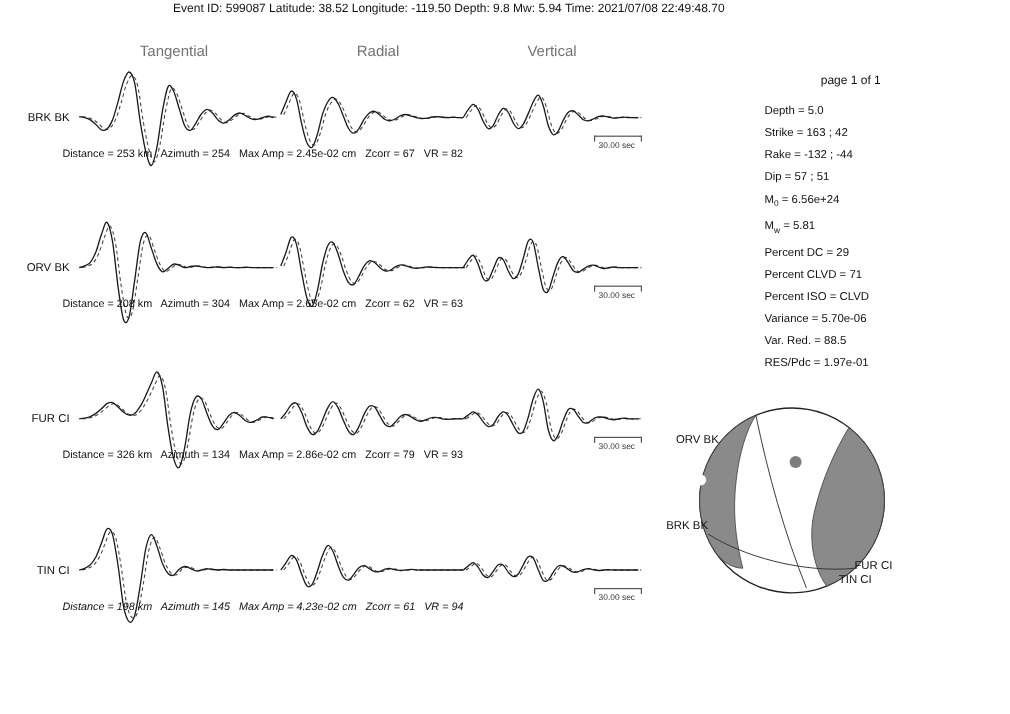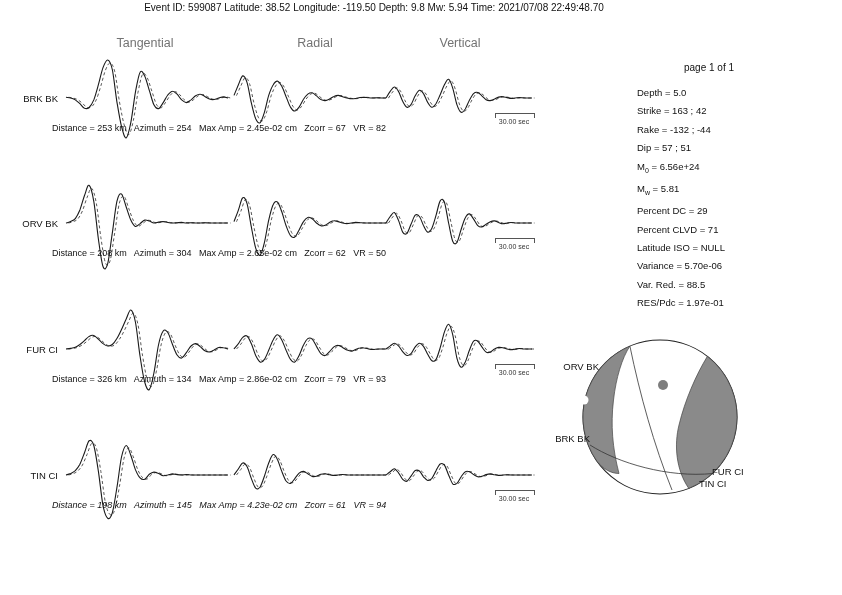--- a/index.html
+++ b/index.html
@@ -104,21 +104,21 @@
       <svg class="wave-svg" width="158" height="130" style="left: 232px; top: 168px;">
         <path d="M4.5,53.7C5.2,52.0 7.4,47.1 8.8,43.4C10.3,39.8 11.7,32.9 13.2,31.8C14.6,30.7 16.1,32.5 17.5,37.0C19.0,41.5 20.4,52.0 21.9,58.9C23.3,65.7 24.8,73.9 26.2,78.2C27.7,82.5 29.1,85.5 30.6,84.6C32.0,83.8 33.5,78.4 34.9,73.0C36.3,67.7 37.8,58.2 39.2,52.4C40.7,46.6 42.1,41.0 43.6,38.3C45.0,35.5 46.5,34.6 47.9,35.7C49.4,36.8 50.8,41.0 52.3,44.7C53.7,48.3 55.2,53.9 56.6,57.6C58.1,61.2 59.5,64.9 61.0,66.6C62.4,68.3 63.9,68.7 65.3,67.9C66.7,67.0 68.2,63.8 69.6,61.4C71.1,59.1 72.5,55.6 74.0,53.7C75.4,51.8 76.9,50.3 78.3,49.8C79.8,49.4 81.2,50.3 82.7,51.1C84.1,52.0 85.6,53.9 87.0,55.0C88.5,56.1 89.9,57.2 91.4,57.6C92.8,57.9 94.3,57.6 95.7,57.1C97.1,56.5 98.6,55.2 100.0,54.5C101.5,53.8 102.9,53.1 104.4,52.9C105.8,52.8 107.3,53.4 108.7,53.7C110.2,54.1 111.6,54.7 113.1,55.0C114.5,55.3 116.0,55.5 117.4,55.5C118.9,55.5 120.3,55.2 121.8,55.0C123.2,54.8 124.7,54.5 126.1,54.5C127.5,54.4 129.0,54.7 130.4,54.7C131.9,54.8 133.3,55.0 134.8,55.0C136.2,55.0 137.7,55.0 139.1,55.0C140.6,55.0 142.0,55.0 143.5,55.0C144.9,55.0 146.4,55.0 147.8,55.0C149.3,55.0 150.7,55.0 152.2,55.0C153.6,55.0 155.8,55.0 156.5,55.0" fill="none" stroke="#444" stroke-width="0.9" stroke-dasharray="3,2.5"></path>
         <path d="M2.0,53.6C2.7,51.7 4.9,46.4 6.3,42.4C7.8,38.4 9.2,31.0 10.7,29.8C12.1,28.6 13.6,30.5 15.0,35.4C16.5,40.3 17.9,51.7 19.4,59.2C20.8,66.7 22.3,75.5 23.7,80.2C25.2,84.9 26.6,88.1 28.1,87.2C29.5,86.3 31.0,80.4 32.4,74.6C33.8,68.8 35.3,58.5 36.7,52.2C38.2,45.9 39.6,39.8 41.1,36.8C42.5,33.8 44.0,32.8 45.4,34.0C46.9,35.2 48.3,39.8 49.8,43.8C51.2,47.8 52.7,53.8 54.1,57.8C55.6,61.8 57.0,65.7 58.5,67.6C59.9,69.5 61.4,69.9 62.8,69.0C64.2,68.1 65.7,64.6 67.1,62.0C68.6,59.4 70.0,55.7 71.5,53.6C72.9,51.5 74.4,49.9 75.8,49.4C77.3,48.9 78.7,49.9 80.2,50.8C81.6,51.7 83.1,53.8 84.5,55.0C86.0,56.2 87.4,57.4 88.9,57.8C90.3,58.2 91.8,57.8 93.2,57.2C94.6,56.7 96.1,55.2 97.5,54.4C99.0,53.7 100.4,52.9 101.9,52.8C103.3,52.6 104.8,53.2 106.2,53.6C107.7,54.0 109.1,54.7 110.6,55.0C112.0,55.3 113.5,55.6 114.9,55.6C116.4,55.6 117.8,55.2 119.3,55.0C120.7,54.8 122.2,54.5 123.6,54.4C125.0,54.4 126.5,54.6 127.9,54.7C129.4,54.8 130.8,55.0 132.3,55.0C133.7,55.0 135.2,55.0 136.6,55.0C138.1,55.0 139.5,55.0 141.0,55.0C142.4,55.0 143.9,55.0 145.3,55.0C146.8,55.0 148.2,55.0 149.7,55.0C151.1,55.0 153.3,55.0 154.0,55.0" fill="none" stroke="#1a1a1a" stroke-width="1.1"></path>
       </svg>
       <svg class="wave-svg" width="152" height="130" style="left: 384px; top: 168px;">
         <path d="M4.5,55.0C5.2,54.0 7.3,50.6 8.7,49.0C10.1,47.4 11.5,44.8 12.8,45.4C14.2,46.0 15.6,49.6 17.0,52.6C18.4,55.6 19.8,61.4 21.2,63.4C22.6,65.4 24.0,65.8 25.4,64.6C26.7,63.4 28.1,59.0 29.5,56.2C30.9,53.4 32.3,49.0 33.7,47.8C35.1,46.6 36.5,47.4 37.9,49.0C39.3,50.6 40.7,55.0 42.0,57.4C43.4,59.8 44.8,63.0 46.2,63.4C47.6,63.8 49.0,62.4 50.4,59.8C51.8,57.2 53.2,52.0 54.6,47.8C55.9,43.6 57.3,36.7 58.7,34.7C60.1,32.7 61.5,32.5 62.9,35.9C64.3,39.3 65.7,49.0 67.1,55.0C68.5,61.0 69.9,68.8 71.2,71.7C72.6,74.7 74.0,74.7 75.4,72.9C76.8,71.1 78.2,64.8 79.6,61.0C81.0,57.2 82.4,52.6 83.8,50.2C85.1,47.8 86.5,46.4 87.9,46.6C89.3,46.8 90.7,49.6 92.1,51.4C93.5,53.2 94.9,56.2 96.3,57.4C97.7,58.6 99.1,58.8 100.4,58.6C101.8,58.4 103.2,57.0 104.6,56.2C106.0,55.4 107.4,54.3 108.8,53.8C110.2,53.3 111.6,53.0 113.0,53.1C114.3,53.2 115.7,54.1 117.1,54.5C118.5,55.0 119.9,55.6 121.3,55.7C122.7,55.8 124.1,55.2 125.5,55.0C126.9,54.8 128.3,54.5 129.6,54.5C131.0,54.5 132.4,54.9 133.8,55.0C135.2,55.1 136.6,55.0 138.0,55.0C139.4,55.0 140.8,55.0 142.2,55.0C143.5,55.0 144.9,55.0 146.3,55.0C147.7,55.0 149.8,55.0 150.5,55.0" fill="none" stroke="#444" stroke-width="0.9" stroke-dasharray="3,2.5"></path>
         <path d="M2.0,55.0C2.7,53.9 4.8,50.2 6.2,48.5C7.6,46.8 9.0,44.0 10.3,44.6C11.7,45.3 13.1,49.1 14.5,52.4C15.9,55.6 17.3,61.9 18.7,64.1C20.1,66.3 21.5,66.7 22.9,65.4C24.2,64.1 25.6,59.3 27.0,56.3C28.4,53.3 29.8,48.5 31.2,47.2C32.6,45.9 34.0,46.8 35.4,48.5C36.8,50.2 38.2,55.0 39.5,57.6C40.9,60.2 42.3,63.7 43.7,64.1C45.1,64.5 46.5,63.0 47.9,60.2C49.3,57.4 50.7,51.8 52.1,47.2C53.4,42.7 54.8,35.1 56.2,32.9C57.6,30.7 59.0,30.5 60.4,34.2C61.8,37.9 63.2,48.5 64.6,55.0C66.0,61.5 67.4,70.0 68.7,73.2C70.1,76.5 71.5,76.5 72.9,74.5C74.3,72.5 75.7,65.6 77.1,61.5C78.5,57.4 79.9,52.4 81.3,49.8C82.6,47.2 84.0,45.7 85.4,45.9C86.8,46.1 88.2,49.1 89.6,51.1C91.0,53.1 92.4,56.3 93.8,57.6C95.2,58.9 96.6,59.1 97.9,58.9C99.3,58.7 100.7,57.2 102.1,56.3C103.5,55.4 104.9,54.3 106.3,53.7C107.7,53.1 109.1,52.8 110.5,52.9C111.8,53.0 113.2,54.0 114.6,54.5C116.0,55.0 117.4,55.7 118.8,55.8C120.2,55.9 121.6,55.2 123.0,55.0C124.4,54.8 125.8,54.5 127.1,54.5C128.5,54.5 129.9,54.9 131.3,55.0C132.7,55.1 134.1,55.0 135.5,55.0C136.9,55.0 138.3,55.0 139.7,55.0C141.0,55.0 142.4,55.0 143.8,55.0C145.2,55.0 147.3,55.0 148.0,55.0" fill="none" stroke="#1a1a1a" stroke-width="1.1"></path>
       </svg>
       <div class="scalebar" style="top: 238px;"></div>
       <div class="scalebar-label" style="top: 243px;">30.00 sec</div>
-      <div class="trace-caption" style="top: 248px;">Distance = 208 km   Azimuth = 304   Max Amp = 2.65e-02 cm   Zcorr = 62   VR = 50</div>
+      <div class="trace-caption" style="top: 248px;">Distance = 208 km   Azimuth = 304   Max Amp = 2.65e-02 cm   Zcorr = 62   VR = 63</div>
       <div class="station-label" style="top: 344px;">FUR CI</div>
       <svg class="wave-svg" width="168" height="130" style="left: 64px; top: 294px;">
         <path d="M4.5,55.0C5.3,54.9 7.6,54.7 9.1,54.4C10.7,54.2 12.2,53.9 13.8,53.3C15.3,52.7 16.8,51.9 18.4,50.9C19.9,49.8 21.5,48.5 23.0,47.3C24.6,46.0 26.1,44.2 27.6,43.4C29.2,42.6 30.7,42.2 32.3,42.6C33.8,43.0 35.4,44.6 36.9,45.9C38.4,47.1 40.0,49.0 41.5,50.0C43.1,51.1 44.6,52.1 46.2,52.2C47.7,52.4 49.2,52.0 50.8,50.9C52.3,49.7 53.9,47.6 55.4,45.3C57.0,43.0 58.5,40.1 60.0,37.1C61.6,34.1 63.1,30.4 64.7,27.4C66.2,24.4 67.8,18.7 69.3,19.1C70.8,19.6 72.4,23.0 73.9,30.2C75.5,37.3 77.0,52.7 78.6,61.9C80.1,71.1 81.6,80.3 83.2,85.4C84.7,90.4 86.3,93.6 87.8,92.3C89.4,90.9 90.9,84.0 92.4,77.1C94.0,70.2 95.5,57.3 97.1,50.9C98.6,44.4 100.2,40.3 101.7,38.4C103.2,36.6 104.8,37.8 106.3,39.8C107.9,41.9 109.4,47.4 111.0,50.9C112.5,54.3 114.0,58.5 115.6,60.5C117.1,62.6 118.7,63.6 120.2,63.3C121.8,62.9 123.3,60.2 124.8,58.3C126.4,56.5 127.9,53.6 129.5,52.2C131.0,50.9 132.6,49.9 134.1,50.0C135.6,50.1 137.2,51.7 138.7,52.8C140.3,53.9 141.8,55.8 143.4,56.7C144.9,57.5 146.4,57.9 148.0,57.8C149.5,57.6 151.1,56.5 152.6,55.8C154.2,55.1 155.7,53.9 157.2,53.6C158.8,53.3 160.3,53.7 161.9,53.9C163.4,54.1 165.7,54.8 166.5,55.0" fill="none" stroke="#444" stroke-width="0.9" stroke-dasharray="3,2.5"></path>
         <path d="M2.0,55.0C2.8,54.9 5.1,54.7 6.6,54.4C8.2,54.1 9.7,53.9 11.3,53.2C12.8,52.6 14.3,51.6 15.9,50.5C17.4,49.4 19.0,48.0 20.5,46.6C22.1,45.3 23.6,43.3 25.1,42.4C26.7,41.5 28.2,41.0 29.8,41.5C31.3,42.0 32.9,43.8 34.4,45.1C35.9,46.5 37.5,48.5 39.0,49.6C40.6,50.8 42.1,51.9 43.7,52.0C45.2,52.1 46.7,51.8 48.3,50.5C49.8,49.3 51.4,47.0 52.9,44.5C54.5,42.0 56.0,38.8 57.5,35.5C59.1,32.3 60.6,28.3 62.2,25.0C63.7,21.8 65.3,15.5 66.8,16.0C68.3,16.5 69.9,20.3 71.4,28.0C73.0,35.8 74.5,52.5 76.1,62.5C77.6,72.5 79.1,82.5 80.7,88.0C82.2,93.5 83.8,97.0 85.3,95.5C86.9,94.0 88.4,86.5 89.9,79.0C91.5,71.5 93.0,57.5 94.6,50.5C96.1,43.5 97.7,39.0 99.2,37.0C100.7,35.0 102.3,36.3 103.8,38.5C105.4,40.8 106.9,46.8 108.5,50.5C110.0,54.3 111.5,58.8 113.1,61.0C114.6,63.3 116.2,64.4 117.7,64.0C119.3,63.6 120.8,60.6 122.3,58.6C123.9,56.6 125.4,53.5 127.0,52.0C128.5,50.5 130.1,49.5 131.6,49.6C133.1,49.7 134.7,51.4 136.2,52.6C137.8,53.8 139.3,55.9 140.9,56.8C142.4,57.7 143.9,58.1 145.5,58.0C147.0,57.9 148.6,56.6 150.1,55.9C151.7,55.1 153.2,53.9 154.7,53.5C156.3,53.1 157.8,53.5 159.4,53.8C160.9,54.0 163.2,54.8 164.0,55.0" fill="none" stroke="#1a1a1a" stroke-width="1.1"></path>
       </svg>
       <svg class="wave-svg" width="158" height="130" style="left: 232px; top: 294px;">
         <path d="M4.5,55.0C5.2,54.2 7.4,52.0 8.8,50.2C10.3,48.4 11.7,45.4 13.2,44.2C14.6,43.0 16.1,42.0 17.5,43.0C19.0,44.0 20.4,47.2 21.9,50.2C23.3,53.2 24.8,58.2 26.2,61.0C27.7,63.8 29.1,66.4 30.6,67.0C32.0,67.6 33.5,66.4 34.9,64.6C36.3,62.8 37.8,59.2 39.2,56.2C40.7,53.2 42.1,49.0 43.6,46.6C45.0,44.2 46.5,41.8 47.9,41.8C49.4,41.8 50.8,44.2 52.3,46.6C53.7,49.0 55.2,53.2 56.6,56.2C58.1,59.2 59.5,62.8 61.0,64.6C62.4,66.4 63.9,67.6 65.3,67.0C66.7,66.4 68.2,63.6 69.6,61.0C71.1,58.4 72.5,54.0 74.0,51.4C75.4,48.8 76.9,46.3 78.3,45.4C79.8,44.5 81.2,44.7 82.7,45.9C84.1,47.1 85.6,50.4 87.0,52.6C88.5,54.8 89.9,57.9 91.4,59.3C92.8,60.7 94.3,61.3 95.7,61.0C97.1,60.7 98.6,58.7 100.0,57.4C101.5,56.1 102.9,54.0 104.4,53.1C105.8,52.1 107.3,51.6 108.7,51.7C110.2,51.7 111.6,52.8 113.1,53.6C114.5,54.3 116.0,55.4 117.4,56.0C118.9,56.5 120.3,57.0 121.8,56.9C123.2,56.8 124.7,56.0 126.1,55.5C127.5,55.0 129.0,54.3 130.4,54.0C131.9,53.8 133.3,53.9 134.8,54.0C136.2,54.2 137.7,54.8 139.1,55.0C140.6,55.2 142.0,55.5 143.5,55.5C144.9,55.5 146.4,55.1 147.8,55.0C149.3,54.9 150.7,55.0 152.2,55.0C153.6,55.0 155.8,55.0 156.5,55.0" fill="none" stroke="#444" stroke-width="0.9" stroke-dasharray="3,2.5"></path>
         <path d="M2.0,55.0C2.7,54.1 4.9,51.8 6.3,49.8C7.8,47.8 9.2,44.6 10.7,43.3C12.1,42.0 13.6,40.9 15.0,42.0C16.5,43.1 17.9,46.5 19.4,49.8C20.8,53.0 22.3,58.5 23.7,61.5C25.2,64.5 26.6,67.3 28.1,68.0C29.5,68.7 31.0,67.4 32.4,65.4C33.8,63.5 35.3,59.5 36.7,56.3C38.2,53.0 39.6,48.5 41.1,45.9C42.5,43.3 44.0,40.7 45.4,40.7C46.9,40.7 48.3,43.3 49.8,45.9C51.2,48.5 52.7,53.0 54.1,56.3C55.6,59.5 57.0,63.5 58.5,65.4C59.9,67.4 61.4,68.7 62.8,68.0C64.2,67.3 65.7,64.3 67.1,61.5C68.6,58.7 70.0,53.9 71.5,51.1C72.9,48.3 74.4,45.6 75.8,44.6C77.3,43.6 78.7,43.8 80.2,45.1C81.6,46.4 83.1,50.0 84.5,52.4C86.0,54.8 87.4,58.2 88.9,59.7C90.3,61.2 91.8,61.8 93.2,61.5C94.6,61.2 96.1,59.0 97.5,57.6C99.0,56.2 100.4,54.0 101.9,52.9C103.3,51.9 104.8,51.3 106.2,51.4C107.7,51.4 109.1,52.7 110.6,53.4C112.0,54.2 113.5,55.4 114.9,56.0C116.4,56.6 117.8,57.2 119.3,57.1C120.7,57.0 122.2,56.0 123.6,55.5C125.0,55.0 126.5,54.2 127.9,54.0C129.4,53.7 130.8,53.8 132.3,54.0C133.7,54.1 135.2,54.7 136.6,55.0C138.1,55.3 139.5,55.5 141.0,55.5C142.4,55.5 143.9,55.1 145.3,55.0C146.8,54.9 148.2,55.0 149.7,55.0C151.1,55.0 153.3,55.0 154.0,55.0" fill="none" stroke="#1a1a1a" stroke-width="1.1"></path>
       </svg>
       <svg class="wave-svg" width="152" height="130" style="left: 384px; top: 294px;">
@@ -139,21 +139,21 @@
       </svg>
       <svg class="wave-svg" width="152" height="130" style="left: 384px; top: 420px;">
         <path d="M4.5,55.0C5.2,54.5 7.3,52.9 8.7,52.0C10.1,51.0 11.5,49.2 12.8,49.3C14.2,49.5 15.6,51.4 17.0,53.0C18.4,54.6 19.8,57.8 21.2,59.0C22.6,60.3 24.0,61.2 25.4,60.7C26.7,60.2 28.1,57.6 29.5,56.0C30.9,54.4 32.3,51.7 33.7,51.0C35.1,50.2 36.5,50.4 37.9,51.4C39.3,52.3 40.7,55.2 42.0,56.6C43.4,58.1 44.8,59.8 46.2,60.1C47.6,60.3 49.0,59.6 50.4,58.0C51.8,56.5 53.2,53.1 54.6,51.0C55.9,48.8 57.3,45.7 58.7,44.9C60.1,44.0 61.5,44.2 62.9,45.9C64.3,47.6 65.7,52.1 67.1,55.0C68.5,57.9 69.9,61.8 71.2,63.1C72.6,64.4 74.0,63.8 75.4,62.7C76.8,61.6 78.2,58.4 79.6,56.6C81.0,54.8 82.4,52.7 83.8,52.0C85.1,51.2 86.5,51.5 87.9,52.0C89.3,52.4 90.7,53.8 92.1,54.6C93.5,55.4 94.9,56.3 96.3,56.6C97.7,56.9 99.1,56.6 100.4,56.2C101.8,55.9 103.2,55.0 104.6,54.6C106.0,54.2 107.4,54.0 108.8,54.0C110.2,54.0 111.6,54.6 113.0,54.8C114.3,55.0 115.7,55.4 117.1,55.4C118.5,55.4 119.9,55.1 121.3,55.0C122.7,54.9 124.1,54.8 125.5,54.8C126.9,54.8 128.3,55.0 129.6,55.0C131.0,55.0 132.4,55.0 133.8,55.0C135.2,55.0 136.6,55.0 138.0,55.0C139.4,55.0 140.8,55.0 142.2,55.0C143.5,55.0 144.9,55.0 146.3,55.0C147.7,55.0 149.8,55.0 150.5,55.0" fill="none" stroke="#444" stroke-width="0.9" stroke-dasharray="3,2.5"></path>
         <path d="M2.0,55.0C2.7,54.5 4.8,52.7 6.2,51.7C7.6,50.7 9.0,48.7 10.3,48.8C11.7,49.0 13.1,51.0 14.5,52.8C15.9,54.6 17.3,58.0 18.7,59.4C20.1,60.8 21.5,61.7 22.9,61.2C24.2,60.6 25.6,57.9 27.0,56.1C28.4,54.3 29.8,51.4 31.2,50.6C32.6,49.8 34.0,50.0 35.4,51.0C36.8,52.1 38.2,55.2 39.5,56.8C40.9,58.3 42.3,60.2 43.7,60.5C45.1,60.8 46.5,59.9 47.9,58.3C49.3,56.6 50.7,53.0 52.1,50.6C53.4,48.2 54.8,44.9 56.2,44.0C57.6,43.1 59.0,43.3 60.4,45.1C61.8,46.9 63.2,51.9 64.6,55.0C66.0,58.1 67.4,62.4 68.7,63.8C70.1,65.2 71.5,64.5 72.9,63.4C74.3,62.2 75.7,58.7 77.1,56.8C78.5,54.8 79.9,52.5 81.3,51.7C82.6,50.9 84.0,51.2 85.4,51.7C86.8,52.2 88.2,53.7 89.6,54.6C91.0,55.4 92.4,56.5 93.8,56.8C95.2,57.1 96.6,56.7 97.9,56.3C99.3,56.0 100.7,55.0 102.1,54.6C103.5,54.2 104.9,53.9 106.3,53.9C107.7,53.9 109.1,54.5 110.5,54.8C111.8,55.0 113.2,55.4 114.6,55.4C116.0,55.5 117.4,55.1 118.8,55.0C120.2,54.9 121.6,54.8 123.0,54.8C124.4,54.8 125.8,55.0 127.1,55.0C128.5,55.0 129.9,55.0 131.3,55.0C132.7,55.0 134.1,55.0 135.5,55.0C136.9,55.0 138.3,55.0 139.7,55.0C141.0,55.0 142.4,55.0 143.8,55.0C145.2,55.0 147.3,55.0 148.0,55.0" fill="none" stroke="#1a1a1a" stroke-width="1.1"></path>
       </svg>
       <div class="scalebar" style="top: 490px;"></div>
       <div class="scalebar-label" style="top: 495px;">30.00 sec</div>
       <div class="trace-caption" style="top: 500px; font-style: italic;">Distance = 198 km   Azimuth = 145   Max Amp = 4.23e-02 cm   Zcorr = 61   VR = 94</div>
     </div>
 
-  <div class="params" id="params"><div>Depth = 5.0</div><div>Strike = 163 ; 42</div><div>Rake = -132 ; -44</div><div>Dip = 57 ; 51</div><div>M<sub>0</sub> = 6.56e+24</div><div>M<sub>w</sub> = 5.81</div><div>Percent DC = 29</div><div>Percent CLVD = 71</div><div>Latitude ISO = NULL</div><div>Variance = 5.70e-06</div><div>Var. Red. = 88.5</div><div>RES/Pdc = 1.97e-01</div></div>
+  <div class="params" id="params"><div>Depth = 5.0</div><div>Strike = 163 ; 42</div><div>Rake = -132 ; -44</div><div>Dip = 57 ; 51</div><div>M<sub>0</sub> = 6.56e+24</div><div>M<sub>w</sub> = 5.81</div><div>Percent DC = 29</div><div>Percent CLVD = 71</div><div>Percent ISO = CLVD</div><div>Variance = 5.70e-06</div><div>Var. Red. = 88.5</div><div>RES/Pdc = 1.97e-01</div></div>
 
   <svg class="bb-svg" id="beachball" width="230" height="175" viewBox="0 0 230 175">
     <circle cx="112" cy="87" r="77" fill="#ffffff" stroke="#222" stroke-width="1.1"></circle>
     <path id="bb-gray-left" d="M81.9,16.1 A77 77 0 0 0 48.9,131.2
              C55,139 63,143.5 71,143.5
              C64.5,118 62.5,95 65.5,70
              C68,48 74,28 81.9,16.1 Z" stroke="#444" stroke-width="0.7" fill="#8a8a8a"></path>
     <path id="bb-gray-right" d="M159.4,26.3 A77 77 0 0 1 140.8,158.4
              C128,140 126,115 131,95
              C137,70 148,45 159.4,26.3 Z" stroke="#444" stroke-width="0.7" fill="#8a8a8a"></path>

